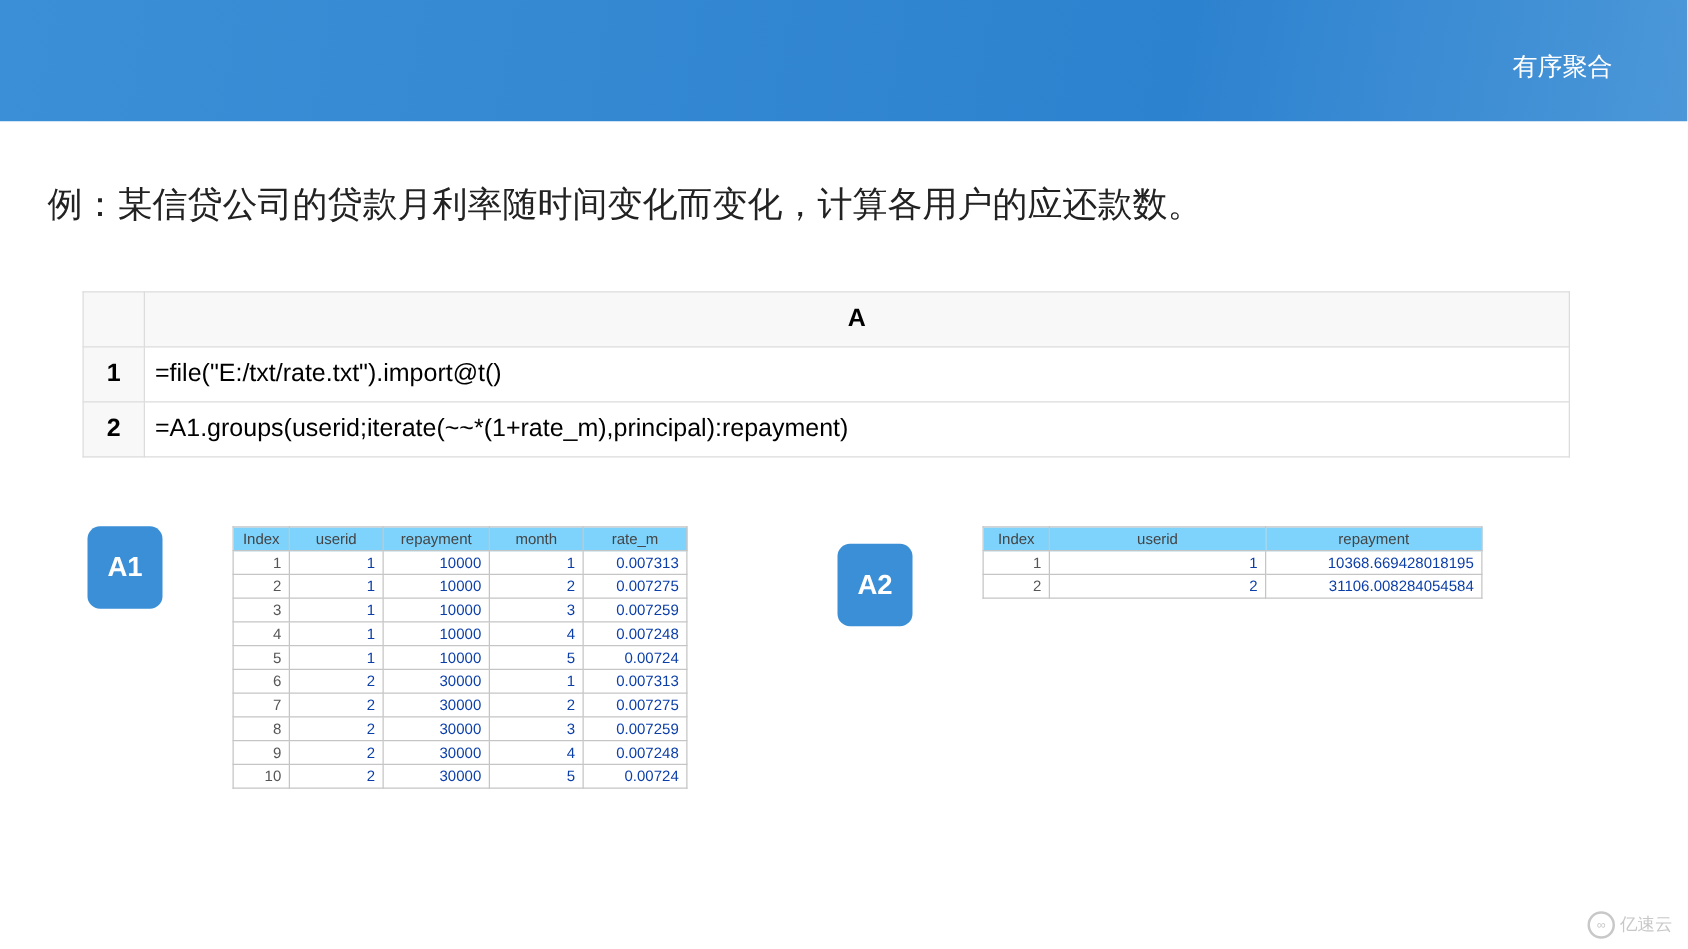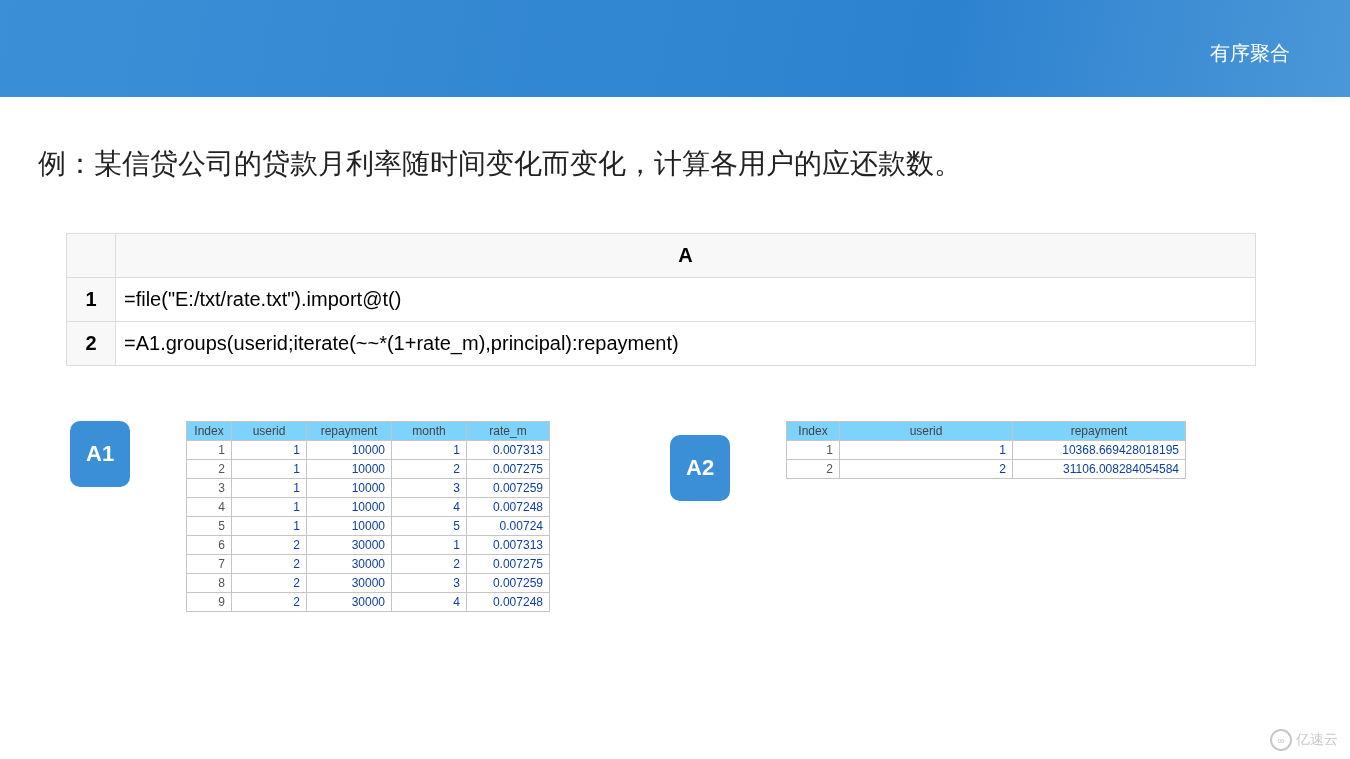--- a/index.html
+++ b/index.html
@@ -231,20 +231,27 @@
           <td>3</td>
           <td>0.007259</td>
         </tr>
         <tr>
           <td class="idx">9</td>
           <td>2</td>
           <td>30000</td>
           <td>4</td>
           <td>0.007248</td>
         </tr>
+        <tr>
+          <td class="idx">10</td>
+          <td>2</td>
+          <td>30000</td>
+          <td>5</td>
+          <td>0.00724</td>
+        </tr>
       </tbody>
   </table>
 
   <div id="badge-a2" class="cell-badge">A2</div>
 
   <table id="a2-table" class="data-table">
     <thead>
       <tr>
         <th class="c-index">Index</th>
         <th class="c-userid">userid</th>

